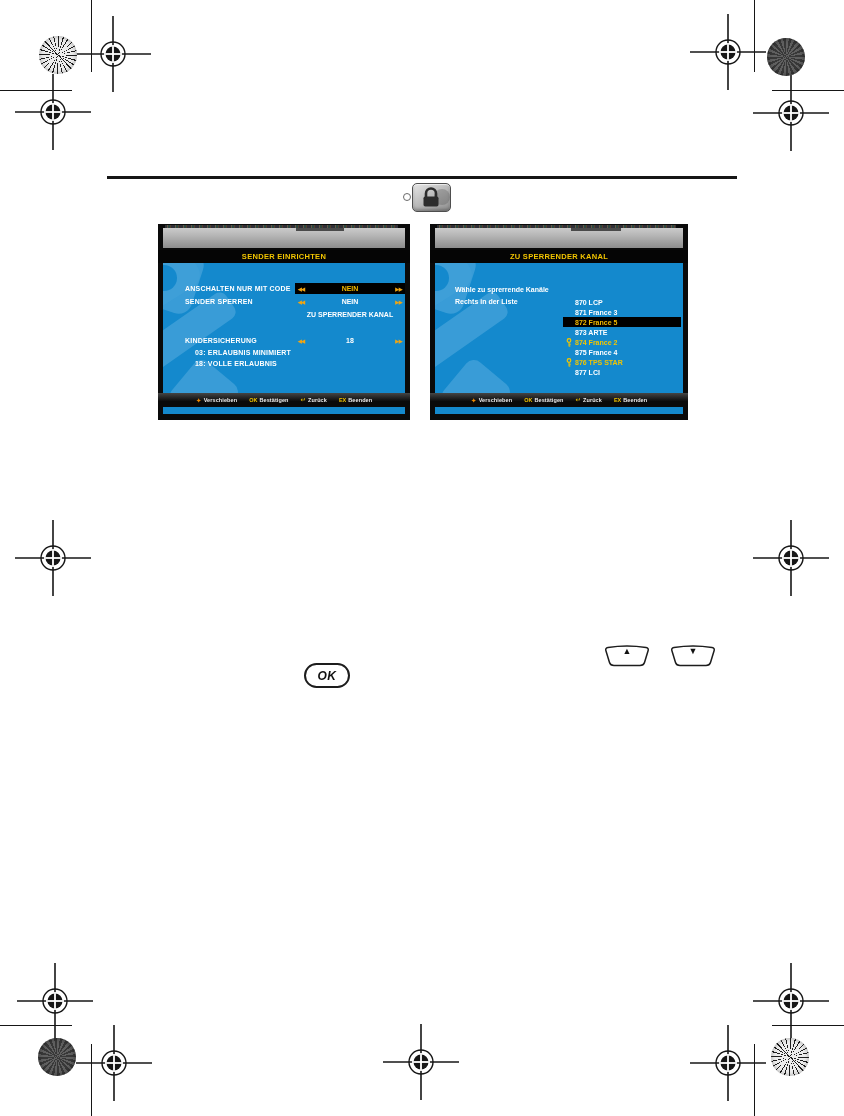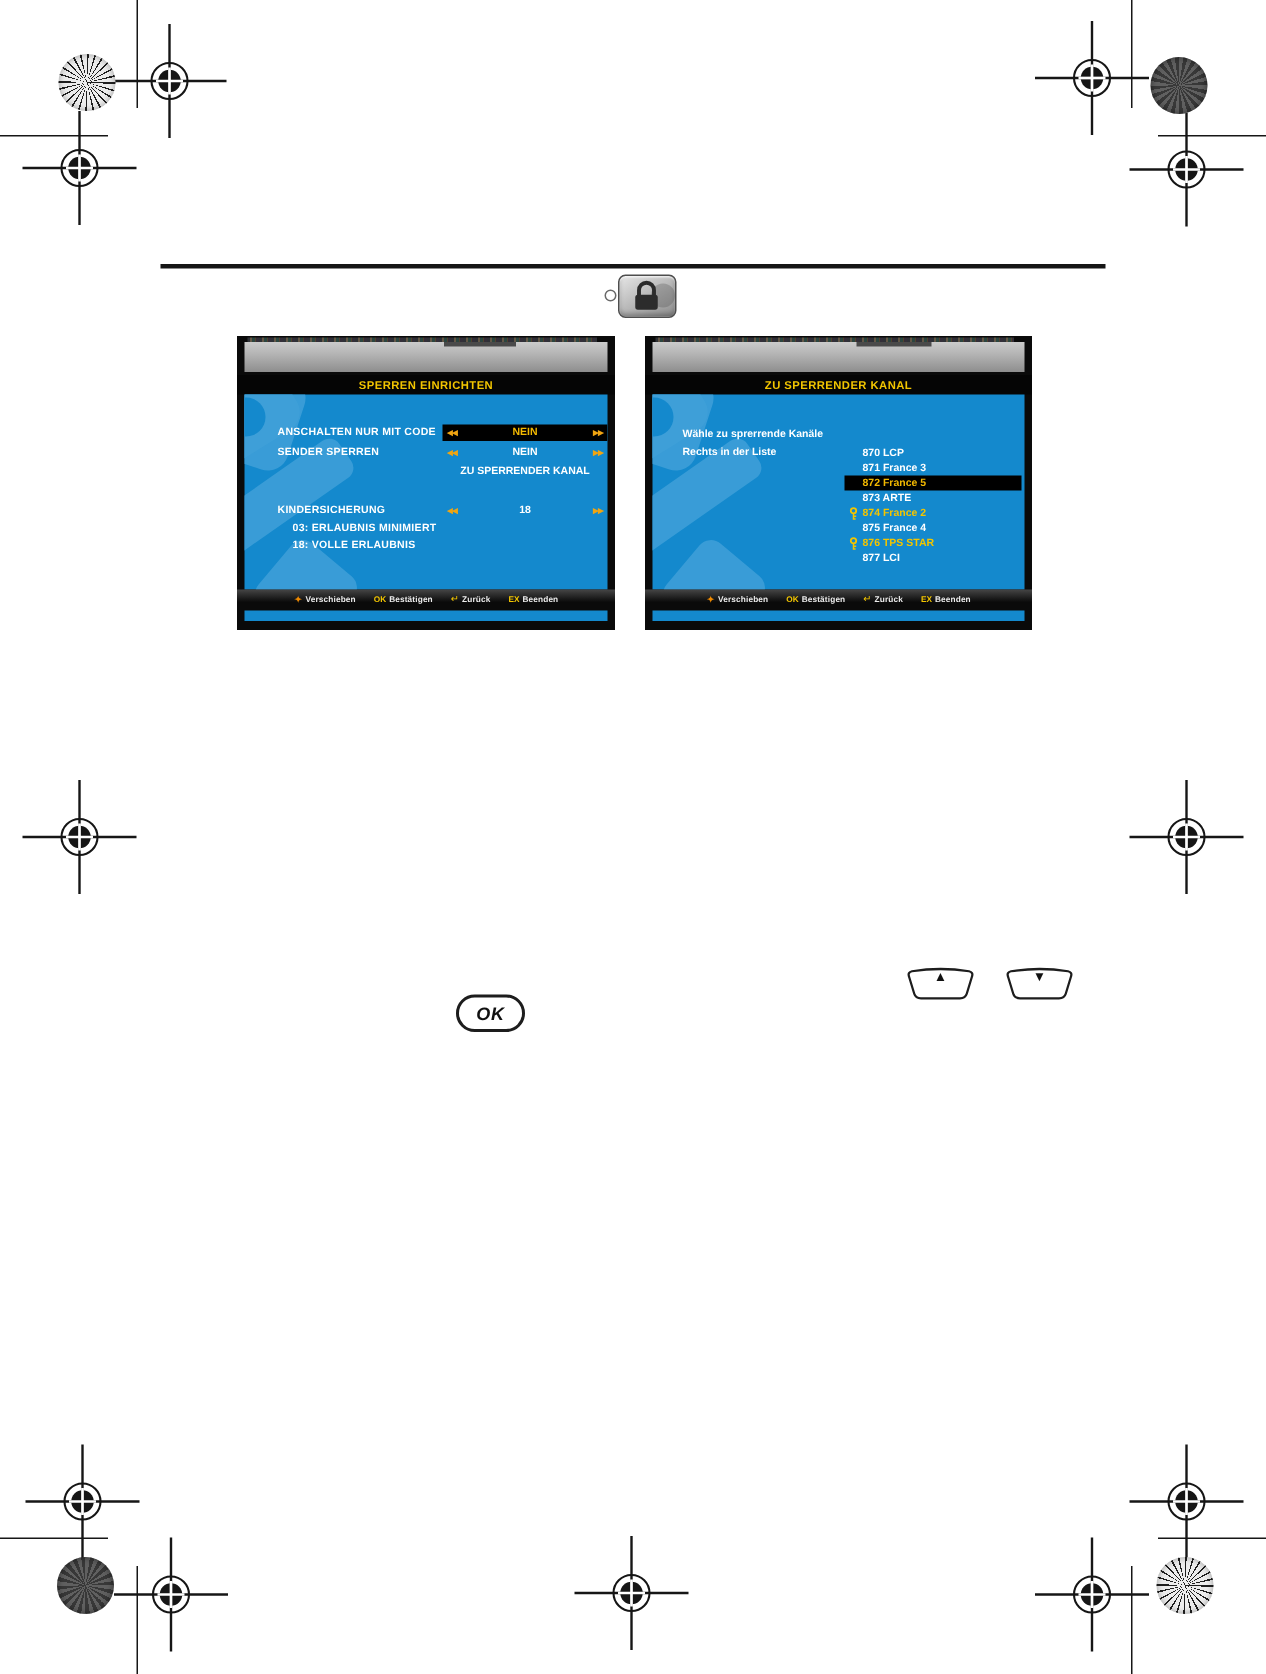--- a/index.html
+++ b/index.html
@@ -164,21 +164,21 @@
       </svg>
     </div>
   </div>
 
   <div class="screen" id="screen-left">
     <div class="noise"></div>
     <div class="graybar">
       <div class="darkseg"></div>
     </div>
     <div class="titlebar">
-      <span class="titletxt">SPERREN EINRICHTEN</span>
+      <span class="titletxt">SENDER EINRICHTEN</span>
     </div>
     <div class="scrbody">
       <div class="wm wm-g1"></div>
       <div class="wm wm-g1b"></div>
       <div class="wm wm-hole"></div>
       <div class="wm wm-band"></div>
       <div class="wm wm-cube"></div>
 
       <div class="lbl" style="left:22px;top:22px;">ANSCHALTEN NUR MIT CODE</div>
       <div class="valrow hl" style="top:20px;">

